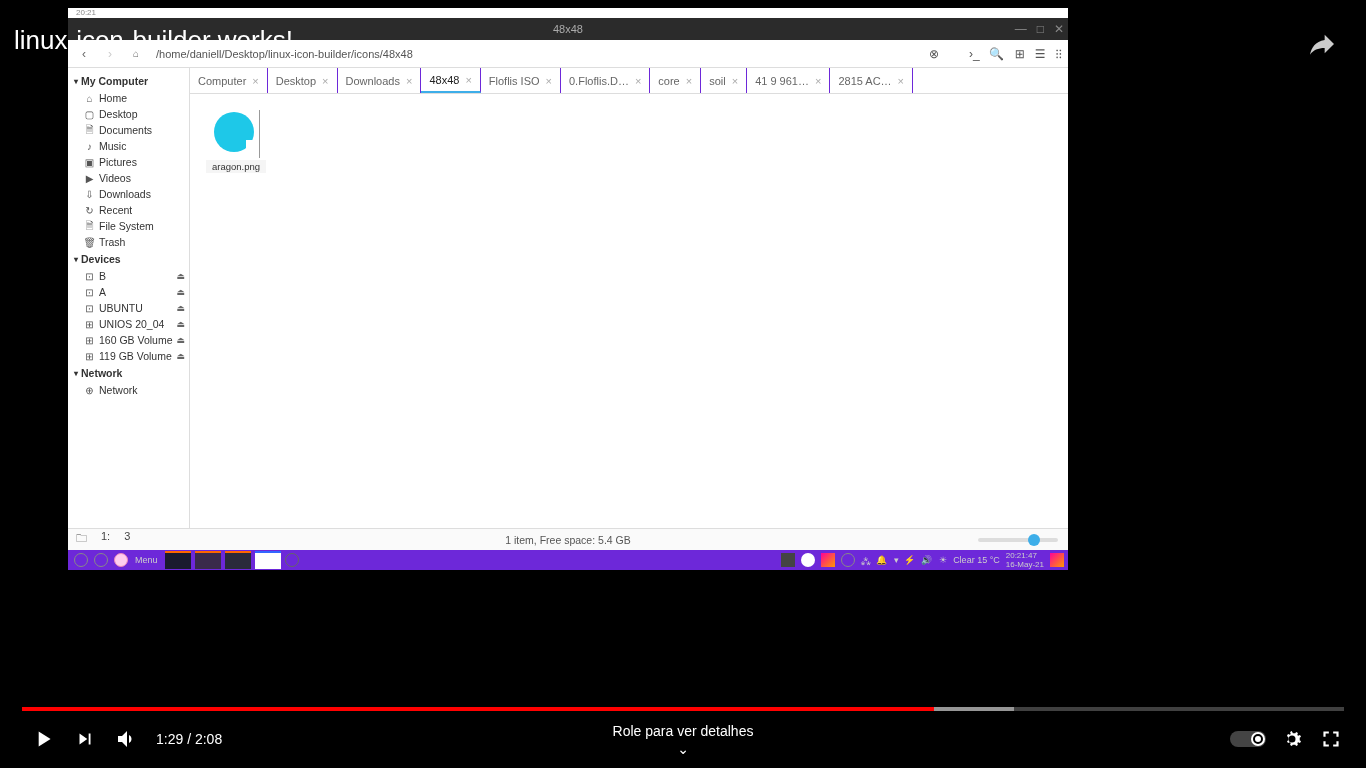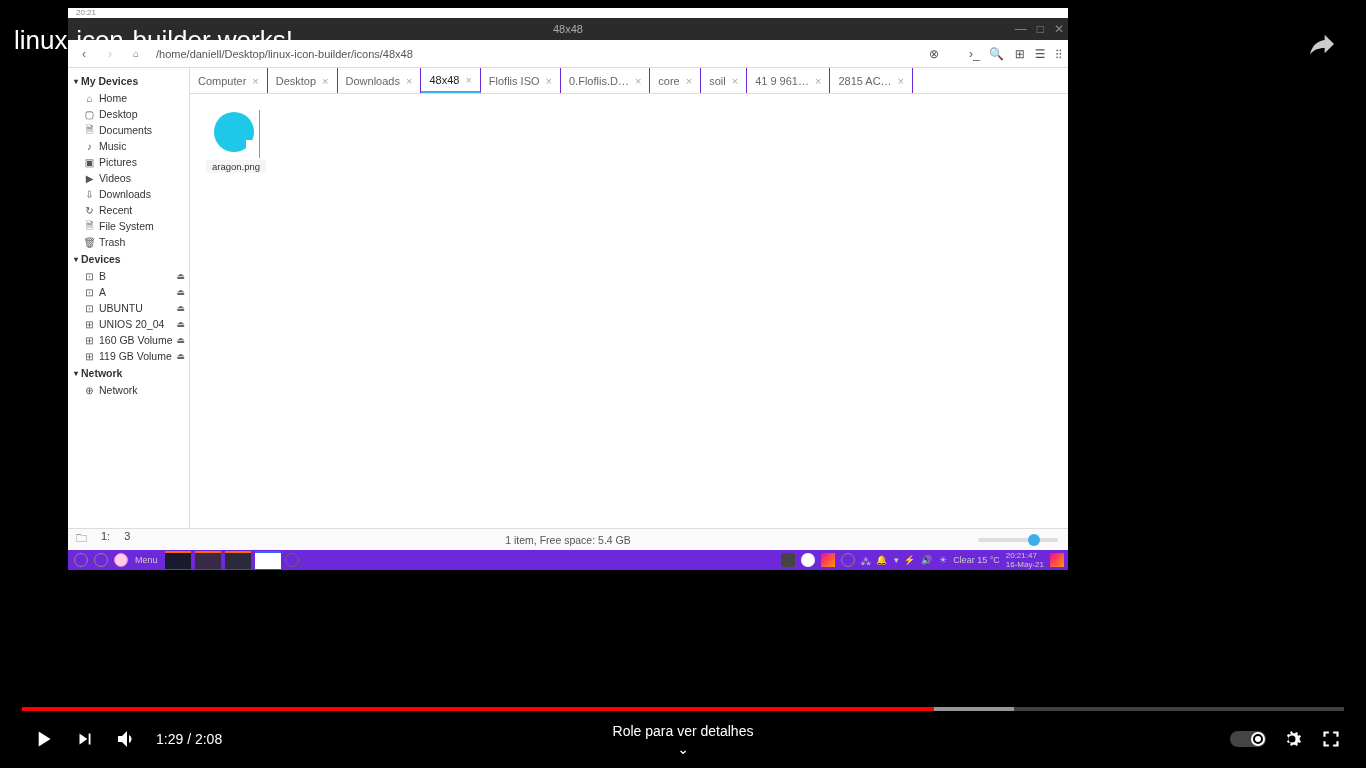--- a/index.html
+++ b/index.html
@@ -131,21 +131,21 @@
       <span>🔍</span>
       <span>⊞</span>
       <span>☰</span>
       <span>⁝⁝</span>
     </div>
   </div>
 
   <div class="fm-body">
 
     <div class="sidebar" id="sidebar">
-        <div class="section-head">My Devices</div>
+        <div class="section-head">My Computer</div>
         <div class="side-item">
           <span class="si-icon">⌂</span>
           <span class="si-label">Home</span>
         </div>
         <div class="side-item">
           <span class="si-icon">▢</span>
           <span class="si-label">Desktop</span>
         </div>
         <div class="side-item ul">
           <span class="si-icon">🗎</span>

